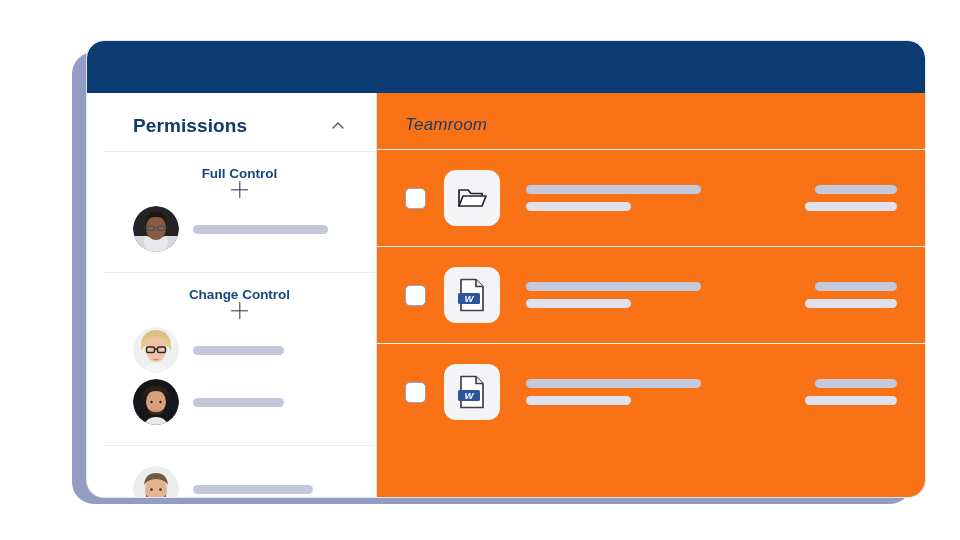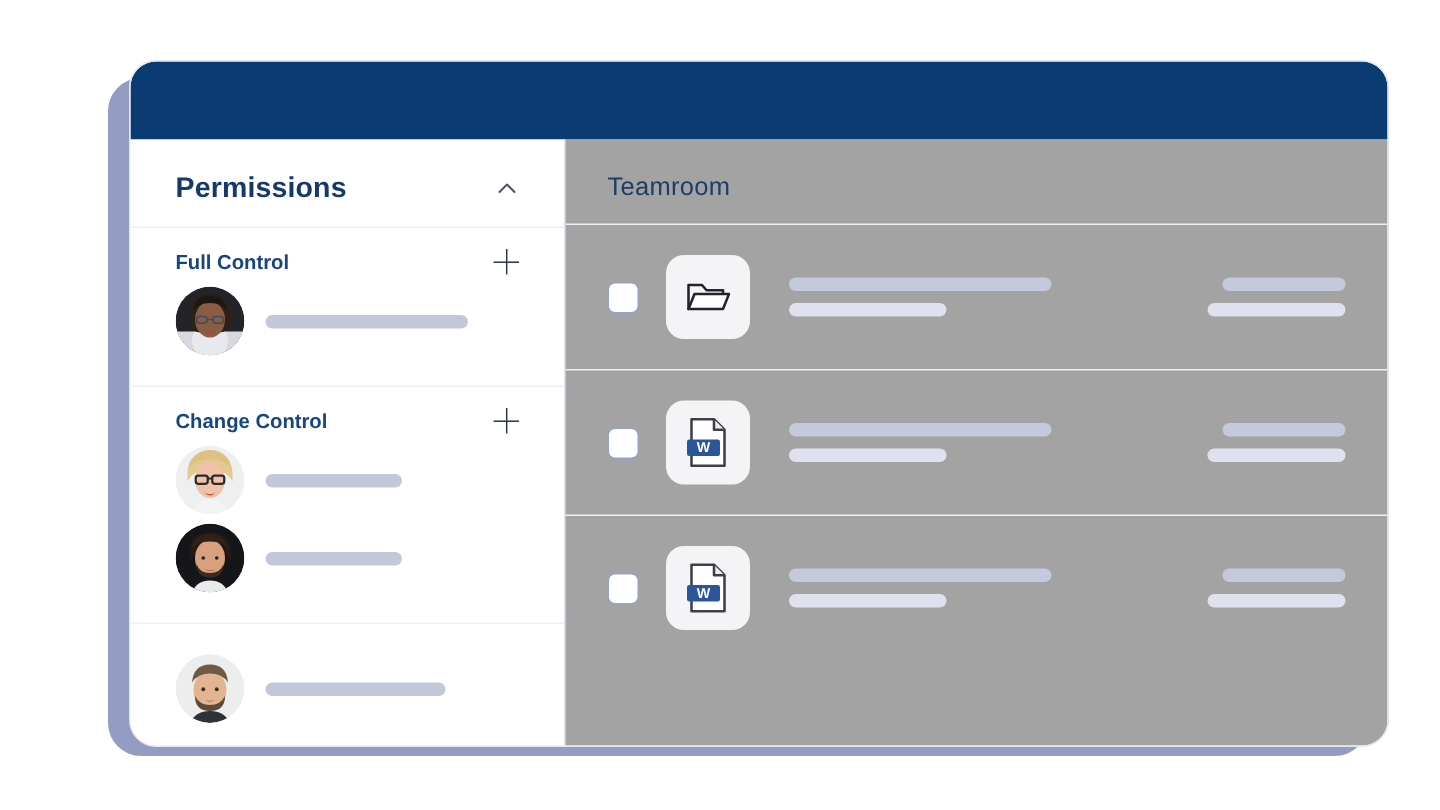--- a/index.html
+++ b/index.html
@@ -57,21 +57,21 @@
     display: flex;
     height: calc(100% - 52px);
     align-items: stretch;
   }
 
   
   .sidebar {
     width: 290px;
     flex: 0 0 290px;
     border-right: 1px solid #dfe2ee;
-    padding: 0 0 0 0;
+    padding: 0 0 0 16px;
     background: #ffffff;
   }
 
   .sidebar-header {
     display: flex;
     align-items: center;
     justify-content: space-between;
     padding: 22px 30px 14px 30px;
     border-bottom: 1px solid #eceef5;
   }
@@ -95,20 +95,21 @@
     padding: 14px 30px 14px 30px;
     border-bottom: 1px solid #eceef5;
   }
   .perm-group.last { border-bottom: none; }
 
   .group-head {
     display: flex;
     align-items: center;
     justify-content: space-between;
     margin-bottom: 8px;
+    flex-direction: column;
   }
 
   .group-label {
     font-size: 13.5px;
     font-weight: 700;
     color: #16467f;
   }
 
   .plus-btn {
     width: 17px;
@@ -152,23 +153,24 @@
 
   .name-bar {
     height: 9px;
     border-radius: 5px;
     background: #c3c7da;
   }
 
   
   .content {
     flex: 1 1 auto;
-    background: #a3a3a3;
+    background: #f97316;
     padding: 0;
     min-width: 0;
+    font-style: italic;
   }
 
   .content-header {
     padding: 22px 28px 14px 28px;
     border-bottom: 1px solid #eef0f5;
   }
 
   .content-title {
     font-size: 17px;
     font-weight: 400;

